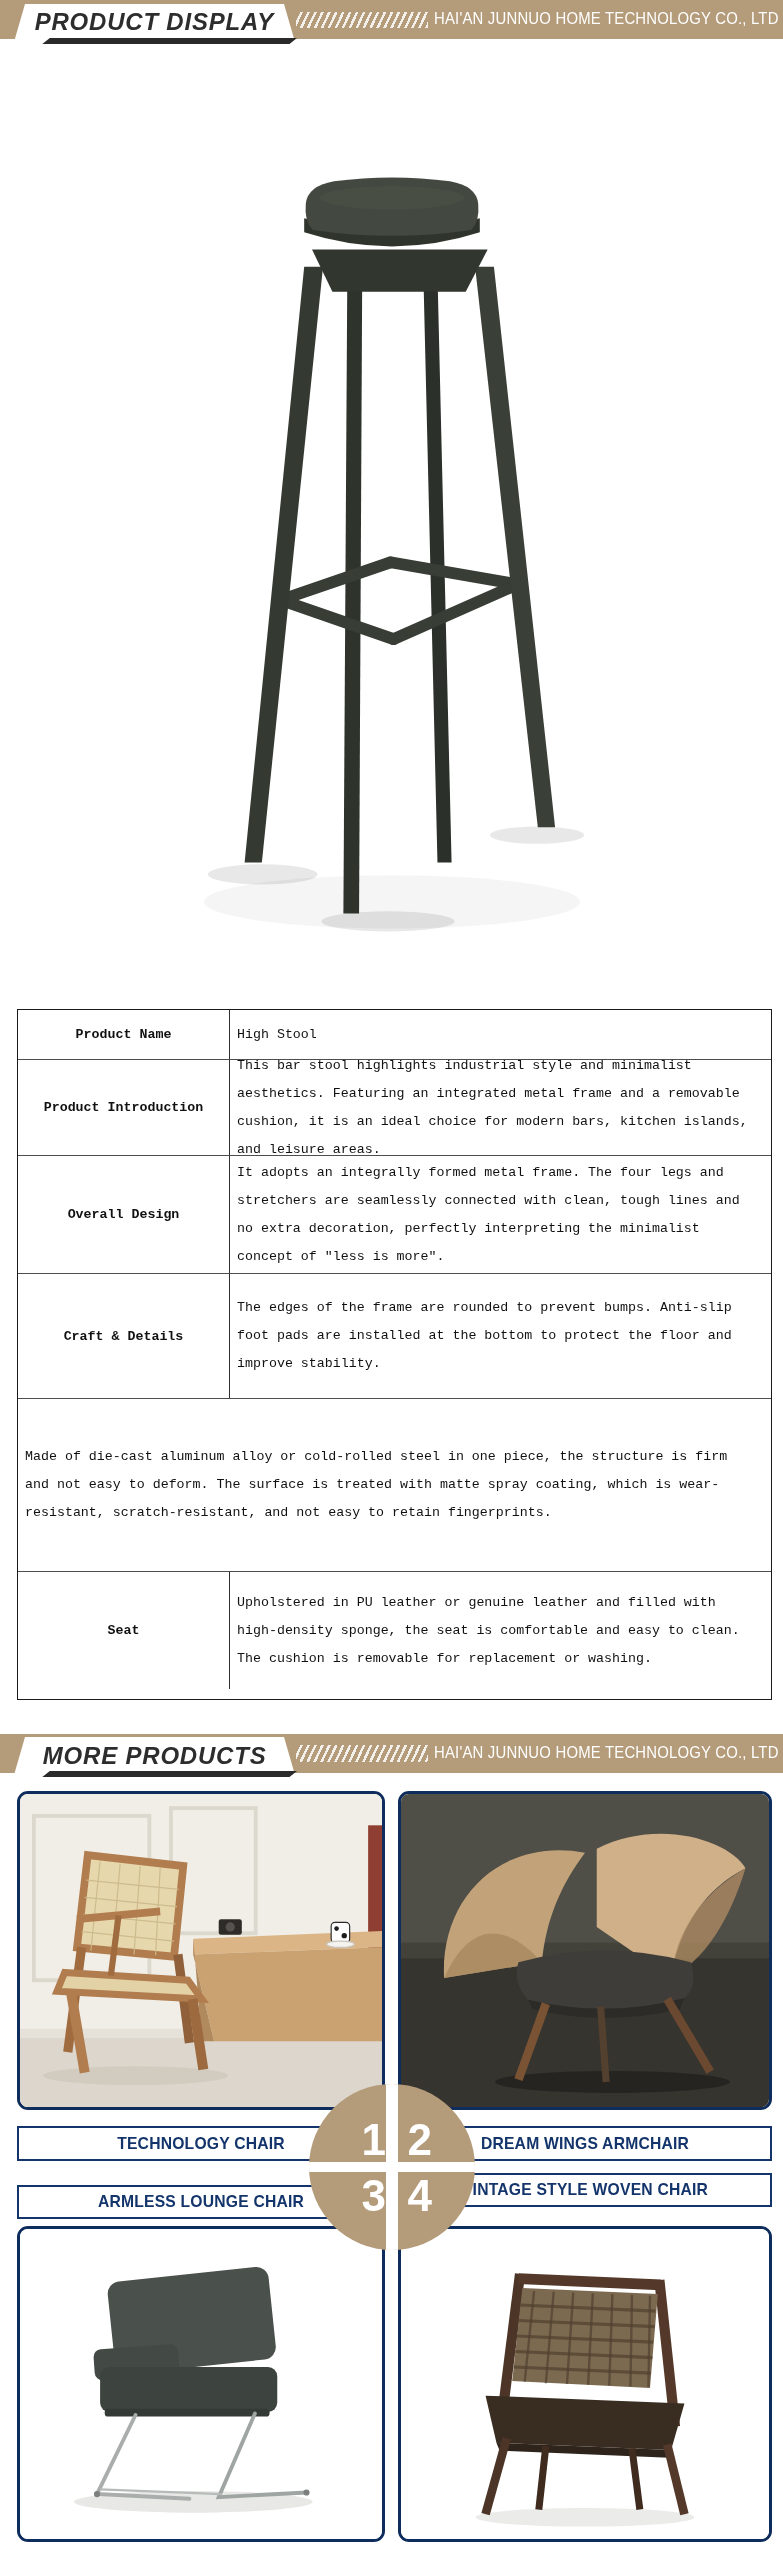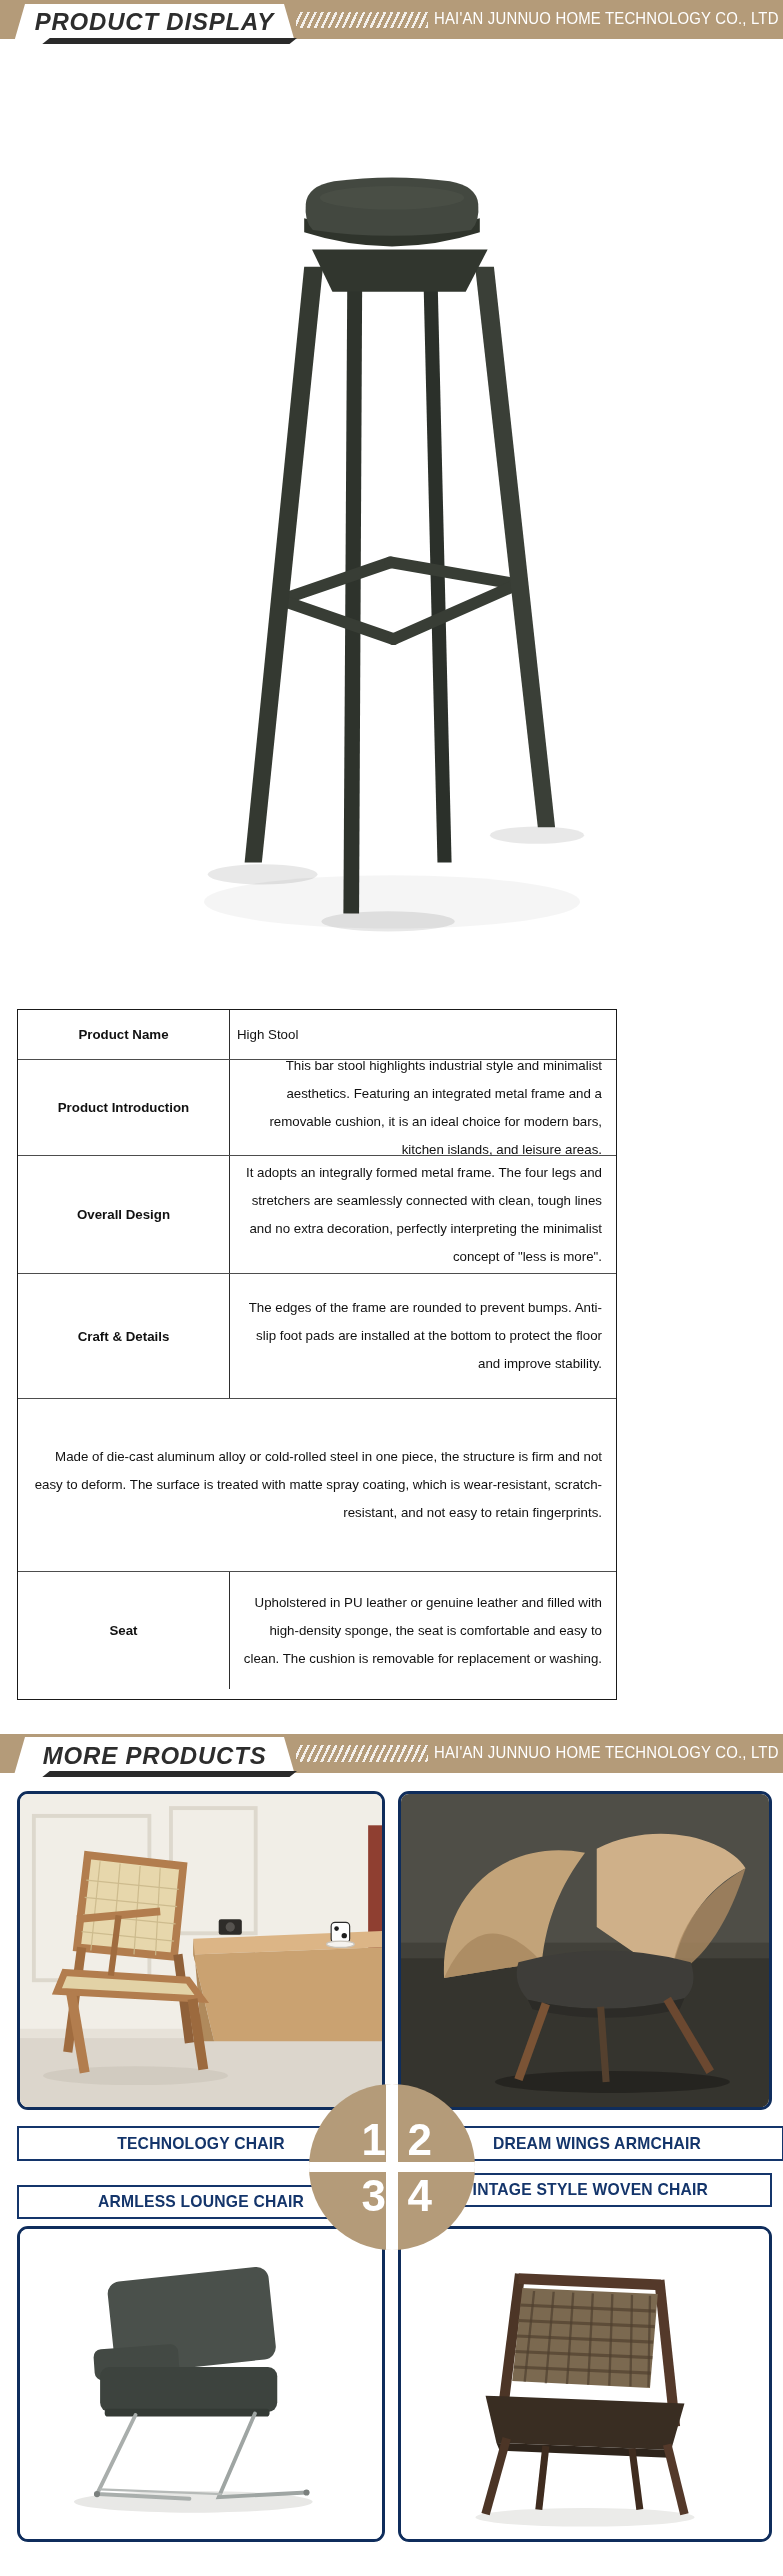--- a/index.html
+++ b/index.html
@@ -15,32 +15,32 @@
   .band-title{font-style:italic;font-weight:700;font-size:23.5px;color:#2d2d2d;
               letter-spacing:0.8px;white-space:nowrap;transform:scaleX(1.02);}
   .band-bar{left:42px;width:255px;height:6.3px;background:#2a2a2a;
             clip-path:polygon(7.8px 0,100% 0,calc(100% - 7.8px) 100%,0 100%);}
   .band-hatch{left:296px;width:132px;height:16.5px;
               background:repeating-linear-gradient(115deg,rgba(255,255,255,0) 0 3.9px,rgba(255,255,255,.85) 3.9px 6.3px);}
   .band-company{left:434px;font-size:15.7px;line-height:20.4px;color:#ffffff;white-space:nowrap;
                 transform:scaleX(.95);transform-origin:left center;letter-spacing:0.2px;}
 
   
-  .spec-table{left:17px;top:1009px;width:600px;height:691px;border:1.6px solid #1a1a1a;
+  .spec-table{left:17px;top:1009px;width:755px;height:691px;border:1.6px solid #1a1a1a;
               box-sizing:border-box;display:flex;flex-direction:column;
-              font-family:Liberation Sans, sans-serif;color:#111;}
+              font-family:Liberation Mono, monospace;color:#111;}
   .srow{display:flex;box-sizing:border-box;}
   .srow + .srow{border-top:1.6px solid #4d4d4d;}
   .r1{height:49px;} .r2{height:96px;} .r3{height:118px;}
   .r4{height:125px;} .r5{height:173px;} .r6{height:118px;}
   .cell-label{width:212px;flex:0 0 212px;border-right:0.8px solid #2e2e2e;box-sizing:border-box;
               display:flex;align-items:center;justify-content:center;
               font-weight:700;font-size:13.3px;text-align:center;}
   .cell-value{flex:1;display:flex;align-items:center;box-sizing:border-box;
-              padding:3.1px 14px 3.1px 7px;font-size:13.3px;line-height:28px;text-align:right;}
+              padding:3.1px 14px 3.1px 7px;font-size:13.3px;line-height:28px;text-align:left;}
 
   
   .pcard{background:#ffffff;border:3.1px solid #0f2d5c;border-radius:11px;box-sizing:border-box;
          overflow:hidden;}
   .pcard svg{display:block;width:100%;height:100%;}
   .plabel{background:#ffffff;border:2.4px solid #14356b;box-sizing:border-box;
           display:flex;align-items:center;justify-content:center;
           font-weight:700;font-size:15.7px;color:#14356b;letter-spacing:0.2px;white-space:nowrap;}
 
   
@@ -182,21 +182,21 @@
       <path d="M162,263 q100,24 200,-2 l-6,14 q-95,22 -188,0 z" fill="#2c2b27"></path>
       <line x1="185" y1="268" x2="150" y2="365" stroke="#7a5335" stroke-width="11"></line>
       <line x1="340" y1="262" x2="395" y2="355" stroke="#6b4830" stroke-width="11"></line>
       <line x1="255" y1="272" x2="262" y2="368" stroke="#54402e" stroke-width="9"></line>
     </svg>
   </div>
 
   <div class="abs plabel" style="left:17px;top:2126px;width:368px;height:35px;">
     <span>TECHNOLOGY CHAIR</span>
   </div>
-  <div class="abs plabel" style="left:398px;top:2126px;width:374px;height:35px;margin-left:12px;">
+  <div class="abs plabel" style="left:398px;top:2126px;width:374px;height:35px;">
     <span>DREAM WINGS ARMCHAIR</span>
   </div>
   <div class="abs plabel" style="left:17px;top:2173px;width:368px;height:34px;margin-top:12px;">
     <span>ARMLESS LOUNGE CHAIR</span>
   </div>
   <div class="abs plabel" style="left:398px;top:2173px;width:374px;height:34px;">
     <span>VINTAGE STYLE WOVEN CHAIR</span>
   </div>
 
   <div class="abs pcard" style="left:17px;top:2226px;width:368px;height:316px;">

